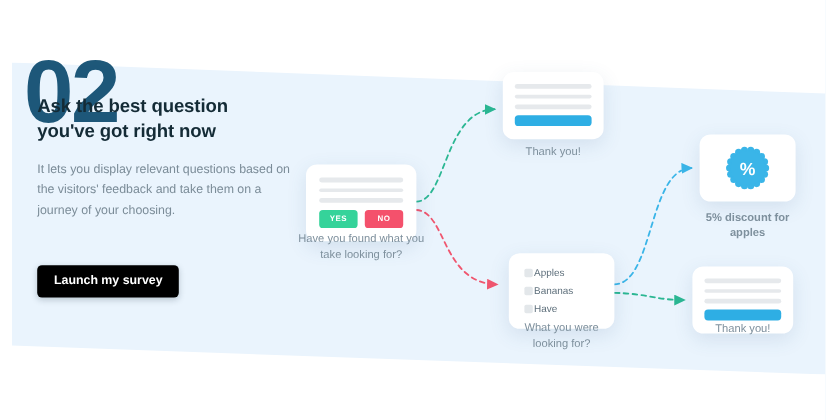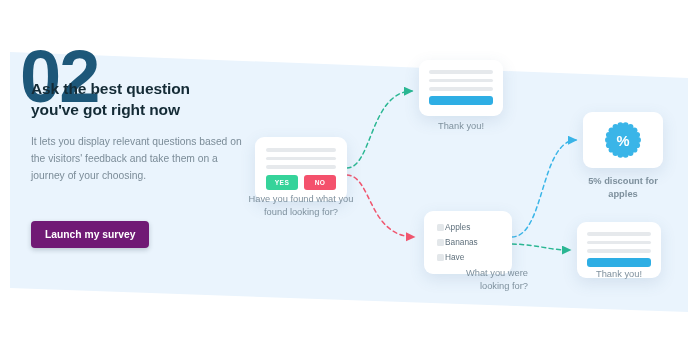--- a/index.html
+++ b/index.html
@@ -45,21 +45,21 @@
     letter-spacing:-.1px;
   }
   .copy p{
     margin:14px 0 0 0;
     font-size:10.3px;
     line-height:1.62;
     color:#7b8c98;
   }
   .cta{
     position:absolute;left:31px;top:221px;
-    background:#701a75;
+    background:#000000;
     color:#ffffff;
     border:none;
     border-radius:4px;
     padding:8px 14px;
     font-size:10.3px;
     font-weight:700;
     font-family:"Liberation Sans", sans-serif;
     cursor:pointer;
     box-shadow:0 2px 5px rgba(20,43,54,.22);
   }
@@ -163,21 +163,21 @@
     <div class="gline"></div>
     <div class="gline"></div>
     <div class="gline"></div>
     <div class="btnrow">
       <button class="pill yes">YES</button>
       <button class="pill no">NO</button>
     </div>
   </div>
   <div class="caption" style="left:231px;top:193px;width:140px;">
     <span>Have you found what you</span><br>
-    <span>found looking for?</span>
+    <span>take looking for?</span>
   </div>
 
   <div class="card" id="card-thanks-top">
     <div class="gline"></div>
     <div class="gline"></div>
     <div class="gline"></div>
     <div class="bluebar"></div>
   </div>
   <div class="caption" style="left:401px;top:120px;width:120px;">Thank you!</div>
 
@@ -188,21 +188,21 @@
     </div>
     <div class="optrow">
       <span class="cbox"></span>
       <span class="optlabel">Bananas</span>
     </div>
     <div class="optrow">
       <span class="cbox"></span>
       <span class="optlabel">Have</span>
     </div>
   </div>
-  <div class="caption" style="left:408px;top:267px;width:120px;text-align:right;">
+  <div class="caption" style="left:408px;top:267px;width:120px;">
     <span>What you were</span><br>
     <span>looking for?</span>
   </div>
 
   <div class="card" id="card-discount">
     <svg class="badge" viewBox="0 0 44 44">
       <g id="scallop">
           <circle cx="39.40" cy="22.00" r="3.4" fill="#3ab5e8"></circle>
           <circle cx="38.35" cy="27.95" r="3.4" fill="#3ab5e8"></circle>
           <circle cx="35.33" cy="33.18" r="3.4" fill="#3ab5e8"></circle>

